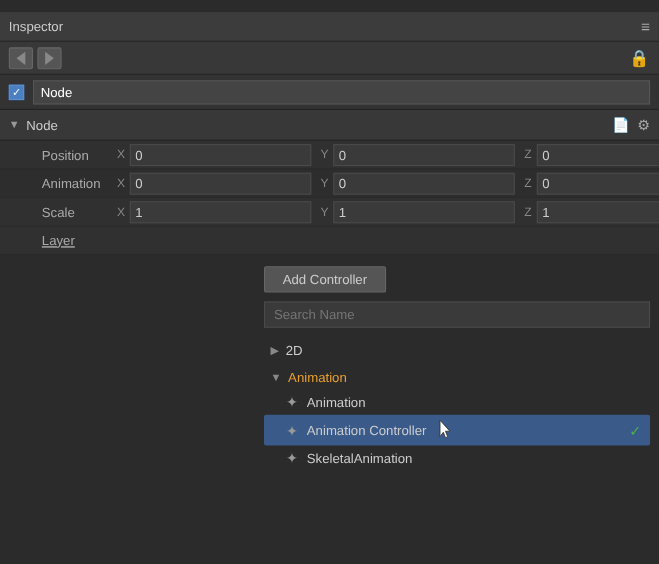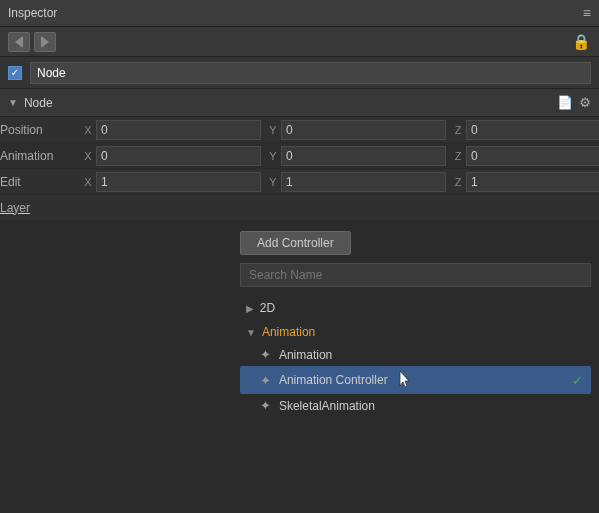--- a/index.html
+++ b/index.html
@@ -15,20 +15,21 @@
 
     
     .title-bar {
       background: #3c3c3c;
       height: 27px;
       display: flex;
       align-items: center;
       justify-content: space-between;
       padding: 0 8px;
       border-bottom: 1px solid #222;
+      margin-top: 11px;
     }
     .title-bar-left {
       display: flex;
       align-items: center;
       gap: 4px;
     }
     .title-text {
       font-size: 12px;
       color: #cccccc;
     }
@@ -128,22 +129,24 @@
     .prop-row {
       display: flex;
       align-items: center;
       height: 26px;
       border-bottom: 1px solid #2a2a2a;
       background: #303030;
     }
     .prop-row:nth-child(even) { background: #2d2d2d; }
     .prop-label {
       width: 80px;
+      padding-left: 16px;
       color: #aaa;
       flex-shrink: 0;
+      margin-left: 22px;
     }
     .xyz-group {
       display: flex;
       align-items: center;
       flex: 1;
       gap: 0;
     }
     .xyz-item {
       display: flex;
       align-items: center;
@@ -374,21 +377,21 @@
         <input class="xyz-input" type="text" value="0" style="">
       </div>
       <div class="xyz-item">
         <span class="xyz-letter">Z</span>
         <input class="xyz-input" type="text" value="0" style="">
       </div>
     </div>
   </div>
 
   <div class="prop-row">
-    <span class="prop-label">Edit</span>
+    <span class="prop-label">Scale</span>
     <div class="xyz-group">
       <div class="xyz-item">
         <span class="xyz-letter">X</span>
         <input class="xyz-input" type="text" value="1" style="">
       </div>
       <div class="xyz-item">
         <span class="xyz-letter">Y</span>
         <input class="xyz-input" type="text" value="1" style="">
       </div>
       <div class="xyz-item">

